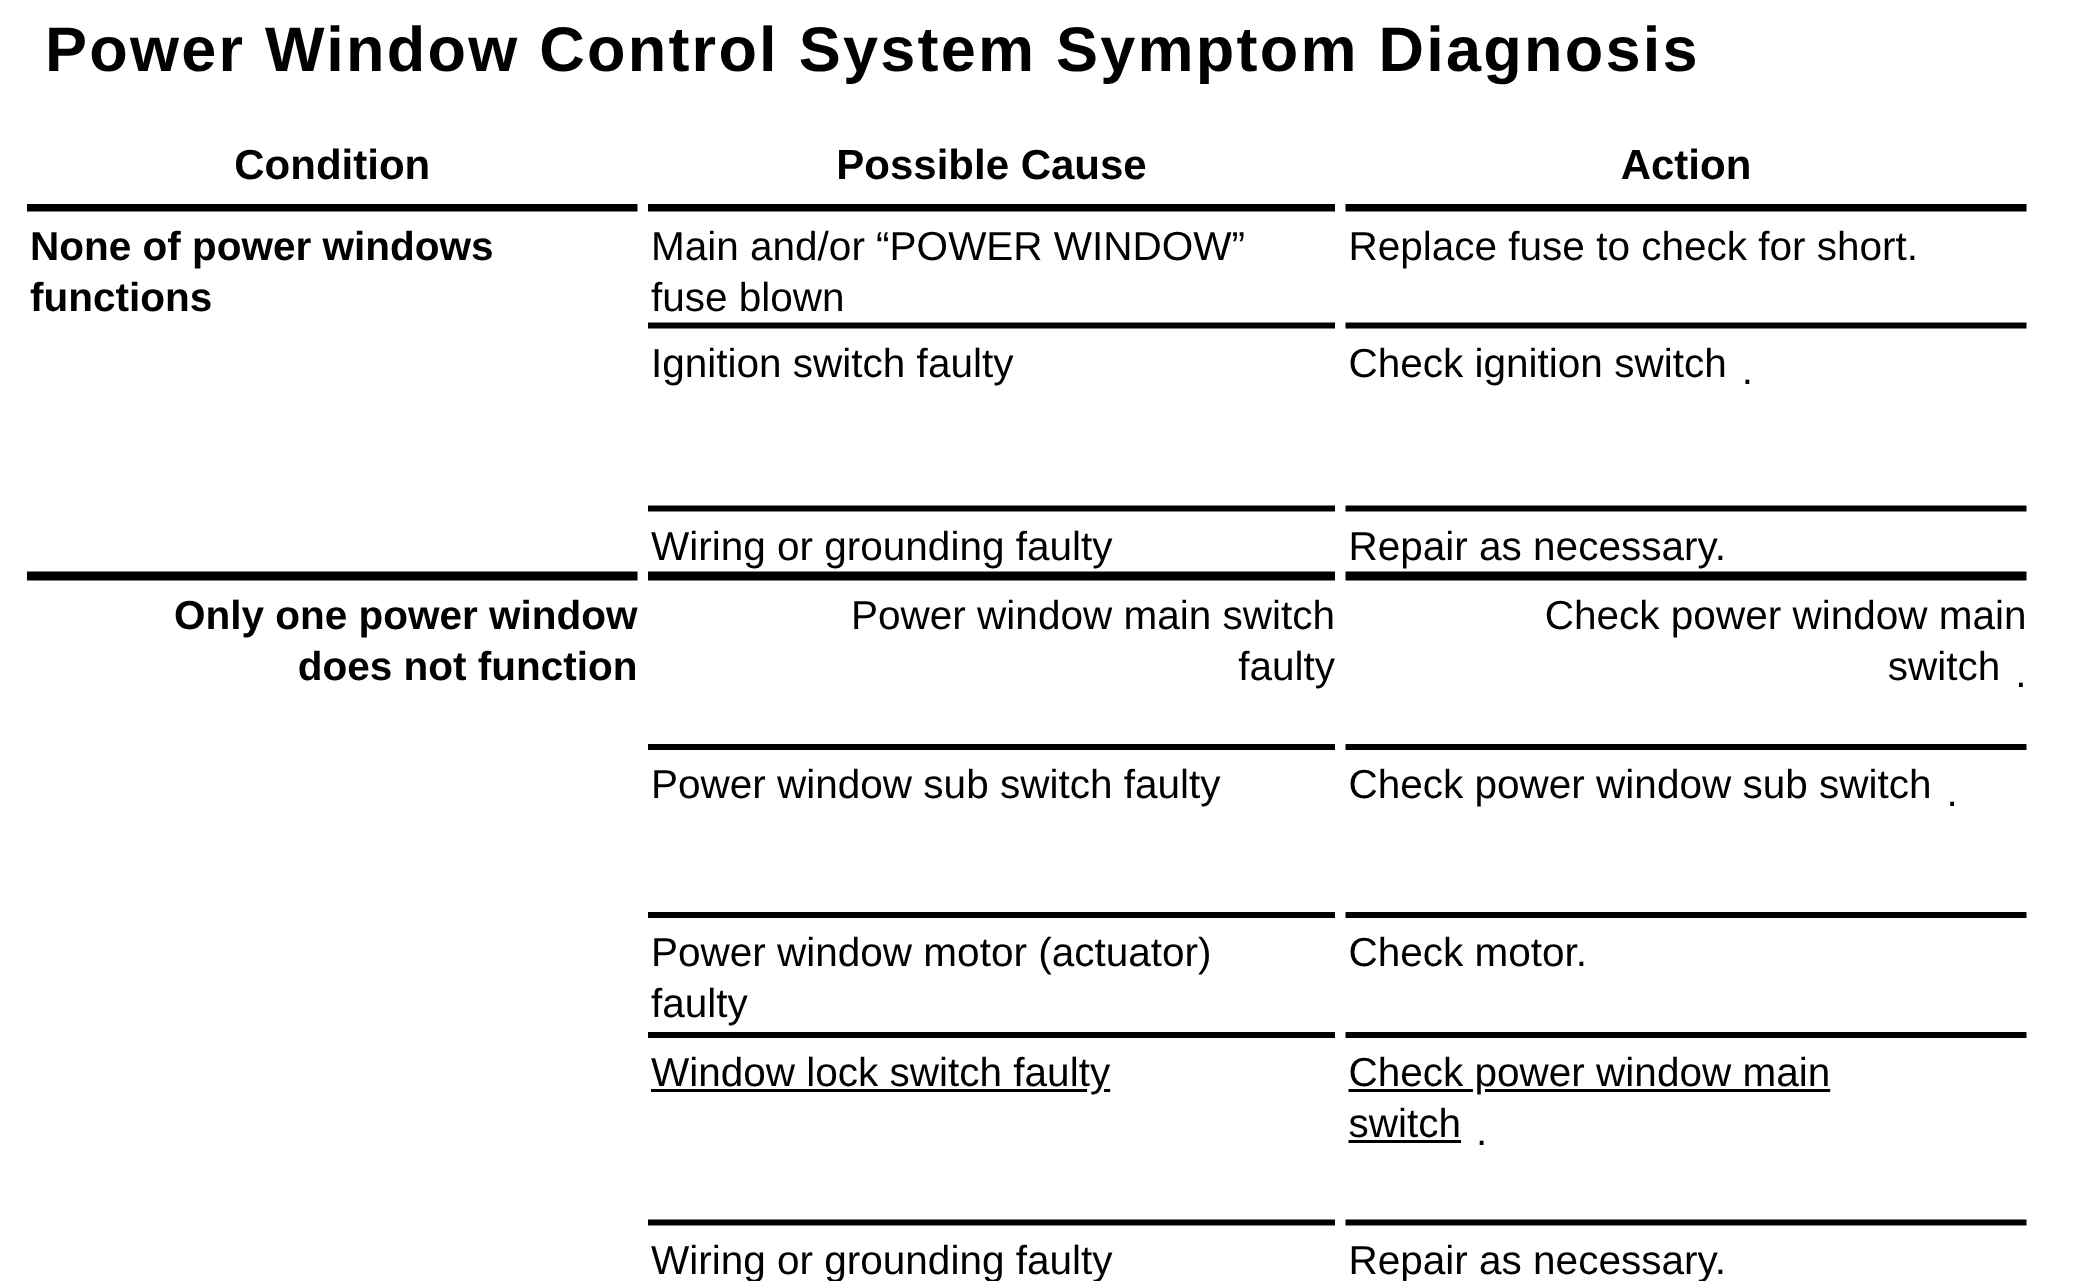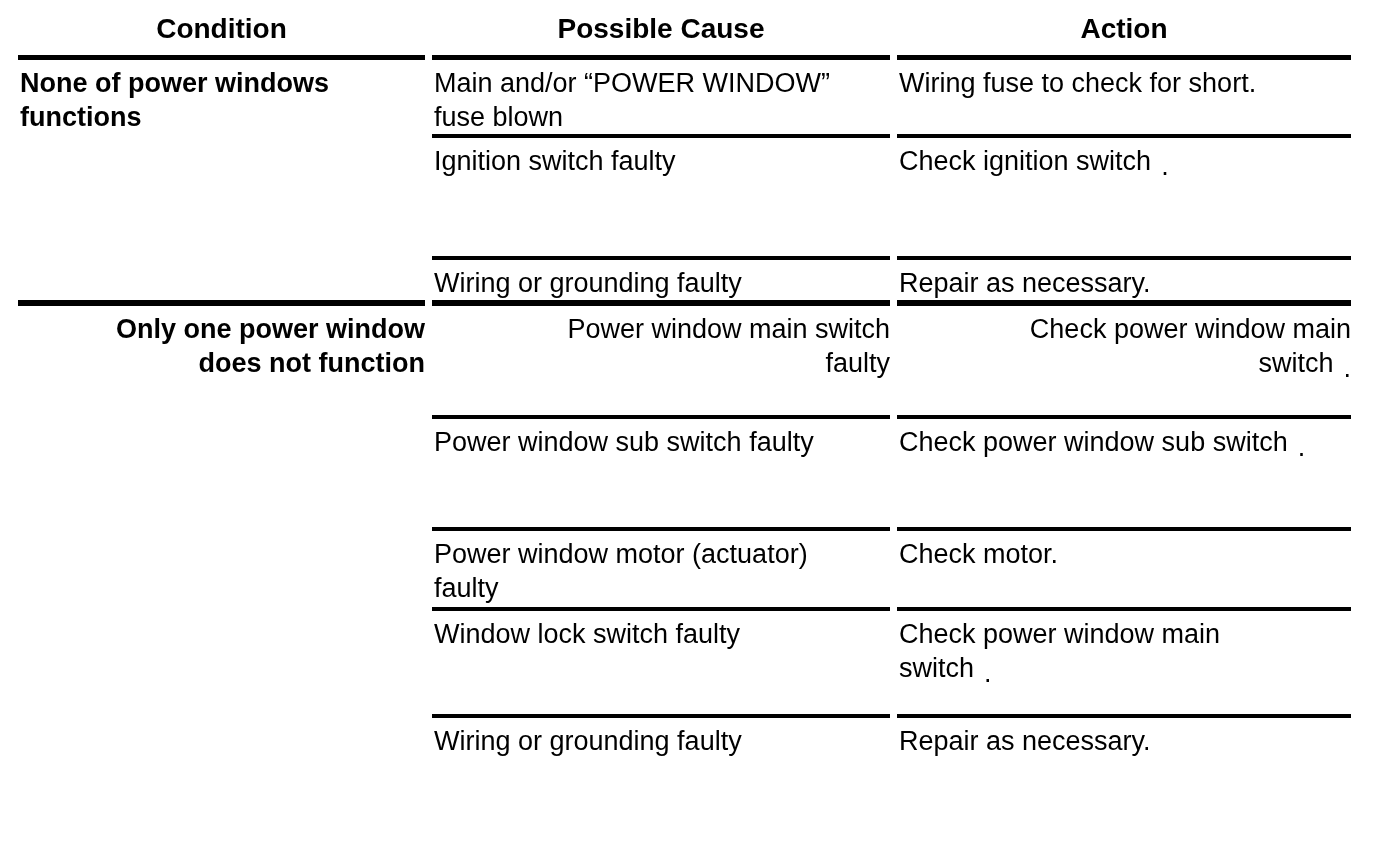--- a/index.html
+++ b/index.html
@@ -38,52 +38,53 @@
   td.cond-cell.group-end-cond { border-bottom: 6px solid #000; }
   tr.group-end td.cause-cell, tr.group-end td.action-cell { border-bottom: 6px solid #000; }
   tr.table-end td.cause-cell, tr.table-end td.action-cell { border-bottom: none; }
   
   tr.g0-r0 { height: 78px; }
   tr.g0-r1 { height: 122px; }
   tr.g0-r2 { height: 46px; }
   tr.g1-r0 { height: 113px; text-align: right; }
   tr.g1-r1 { height: 112px; }
   tr.g1-r2 { height: 80px; }
-  tr.g1-r3 { height: 107px; }
+  tr.g1-r3 { height: 125px; text-decoration: underline; }
   tr.g1-r4 { height: 74px; }
   .end-dot {
     display: inline-block;
     transform: translateY(5px);
     margin-left: 10px;
   }
 </style>
 </head>
 <body>
 
 <div class="page">
+  <h1 class="doc-title">Power Window Control System Symptom Diagnosis</h1>
   <table class="diag">
     <colgroup>
       <col class="c-cond">
         <col class="c-cause">
         <col class="c-action">
     </colgroup>
     <thead>
       <tr>
         <th>Condition</th>
         <th>Possible Cause</th>
         <th>Action</th>
       </tr>
     </thead>
     <tbody id="table-body">
         <tr class="g0-r0">
           <td rowspan="3" class="cond-cell group-end-cond">None of power windows
 functions</td>
           <td class="cause-cell">Main and/or “POWER WINDOW”
 fuse blown</td>
-          <td class="action-cell">Wiring fuse to check for short.</td>
+          <td class="action-cell">Replace fuse to check for short.</td>
         </tr>
         <tr class="g0-r1">
           <td class="cause-cell">Ignition switch faulty</td>
           <td class="action-cell">Check ignition switch<span class="end-dot">.</span></td>
         </tr>
         <tr class="g0-r2 group-end">
           <td class="cause-cell">Wiring or grounding faulty</td>
           <td class="action-cell">Repair as necessary.</td>
         </tr>
         <tr class="g1-r0">

